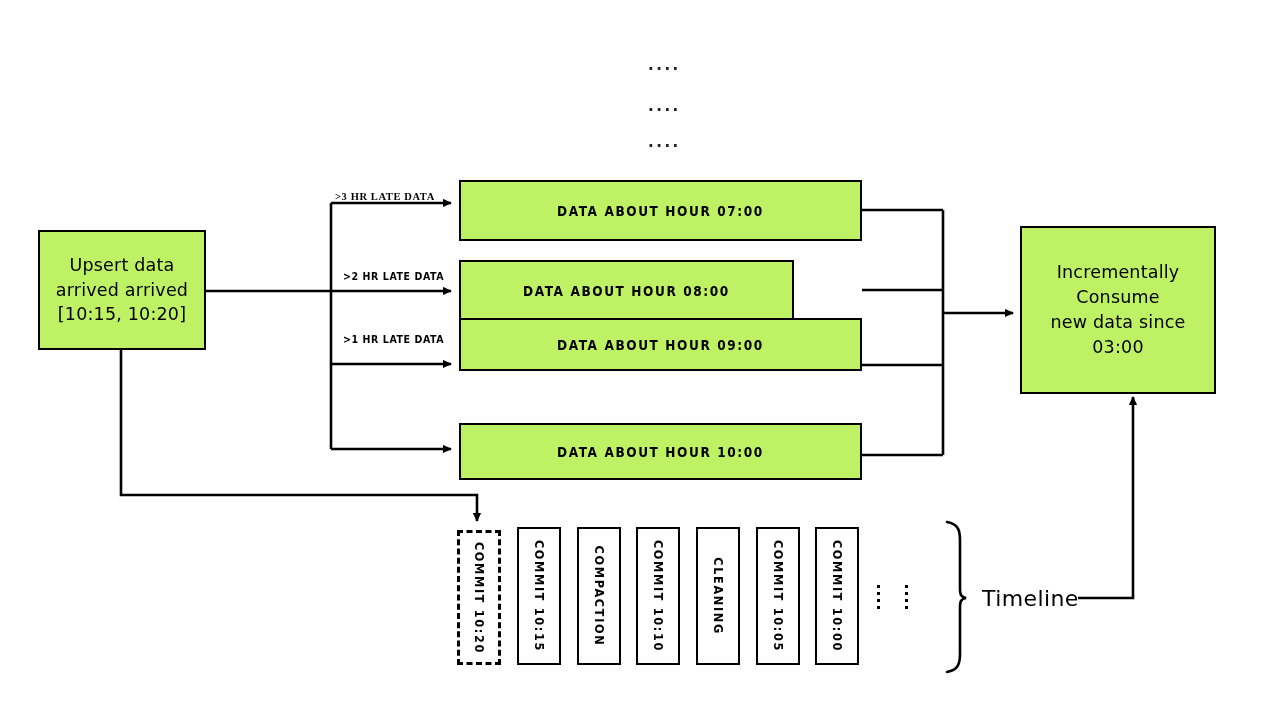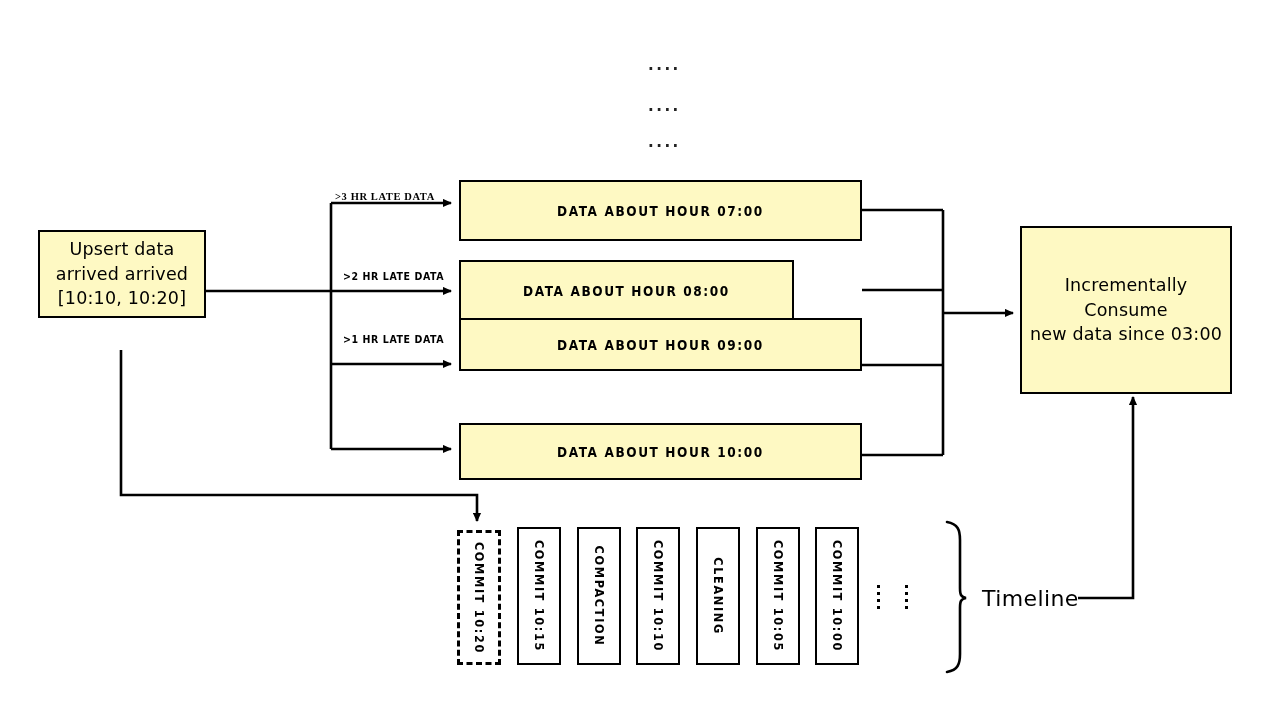--- a/index.html
+++ b/index.html
@@ -23,21 +23,21 @@
     left: 0; top: 0;
     width: 1280px; height: 720px;
     pointer-events: none;
   }
 
   
   .box {
     position: absolute;
     box-sizing: border-box;
     border: 2.5px solid #000;
-    background: #fef9c3;
+    background: #bef264;
     display: flex;
     align-items: center;
     justify-content: center;
     text-align: center;
   }
 
   
   .prose {
     font-family: "DejaVu Sans", sans-serif;
     font-size: 17.5px;
@@ -156,38 +156,38 @@
     <path d="M947,522 C958,524 960,530 960,540 L960,588 C960,595 961,597 966,598
              C961,599 960,601 960,608 L960,654 C960,664 958,670 947,672" fill="none" stroke="#000" stroke-width="2.6" stroke-linecap="round"></path>
 
     <path d="M1078,598 L1133,598 L1133,397" fill="none" stroke="#000" stroke-width="2.6" marker-end="url(#ah)"></path>
   </svg>
 
   <div class="dots-row" style="left:648px; top:56px;">....</div>
   <div class="dots-row" style="left:648px; top:97px;">....</div>
   <div class="dots-row" style="left:648px; top:133px;">....</div>
 
-  <div class="box prose" style="left:38px; top:230px; width:168px; height:88px;">
+  <div class="box prose" style="left:38px; top:230px; width:168px; height:120px;">
     <div>
       <div>Upsert data</div>
       <div>arrived arrived</div>
-      <div>[10:10, 10:20]</div>
+      <div>[10:15, 10:20]</div>
     </div>
   </div>
 
   <div class="arrow-label caps-small" style="left:335px; top:191px;font-family:Liberation Serif, serif;">&gt;3 hr late data</div>
   <div class="arrow-label caps-small" style="left:343px; top:270px;">&gt;2 hr late data</div>
   <div class="arrow-label caps-small" style="left:343px; top:333px;">&gt;1 hr late data</div>
 
   <div class="box caps" style="left:459px; top:180px; width:403px; height:61px;">Data about hour 07:00</div>
   <div class="box caps" style="left:459px; top:260px; width:335px; height:61px;">Data about hour 08:00</div>
   <div class="box caps" style="left:459px; top:318px; width:403px; height:53px;">Data about hour 09:00</div>
   <div class="box caps" style="left:459px; top:423px; width:403px; height:57px;">Data about hour 10:00</div>
 
-  <div class="box prose" style="left:1020px; top:226px; width:212px; height:168px;">
+  <div class="box prose" style="left:1020px; top:226px; width:196px; height:168px;">
     <div>
       <div>Incrementally Consume</div>
       <div>new data since 03:00</div>
     </div>
   </div>
 
   <div class="vbox dashed" style="left:457px; top:530px; width:44px; height:135px;">
     <span class="vlabel">COMMIT 10:20</span>
   </div>
   <div class="vbox" style="left:517px; top:527px; width:44px; height:138px;">

